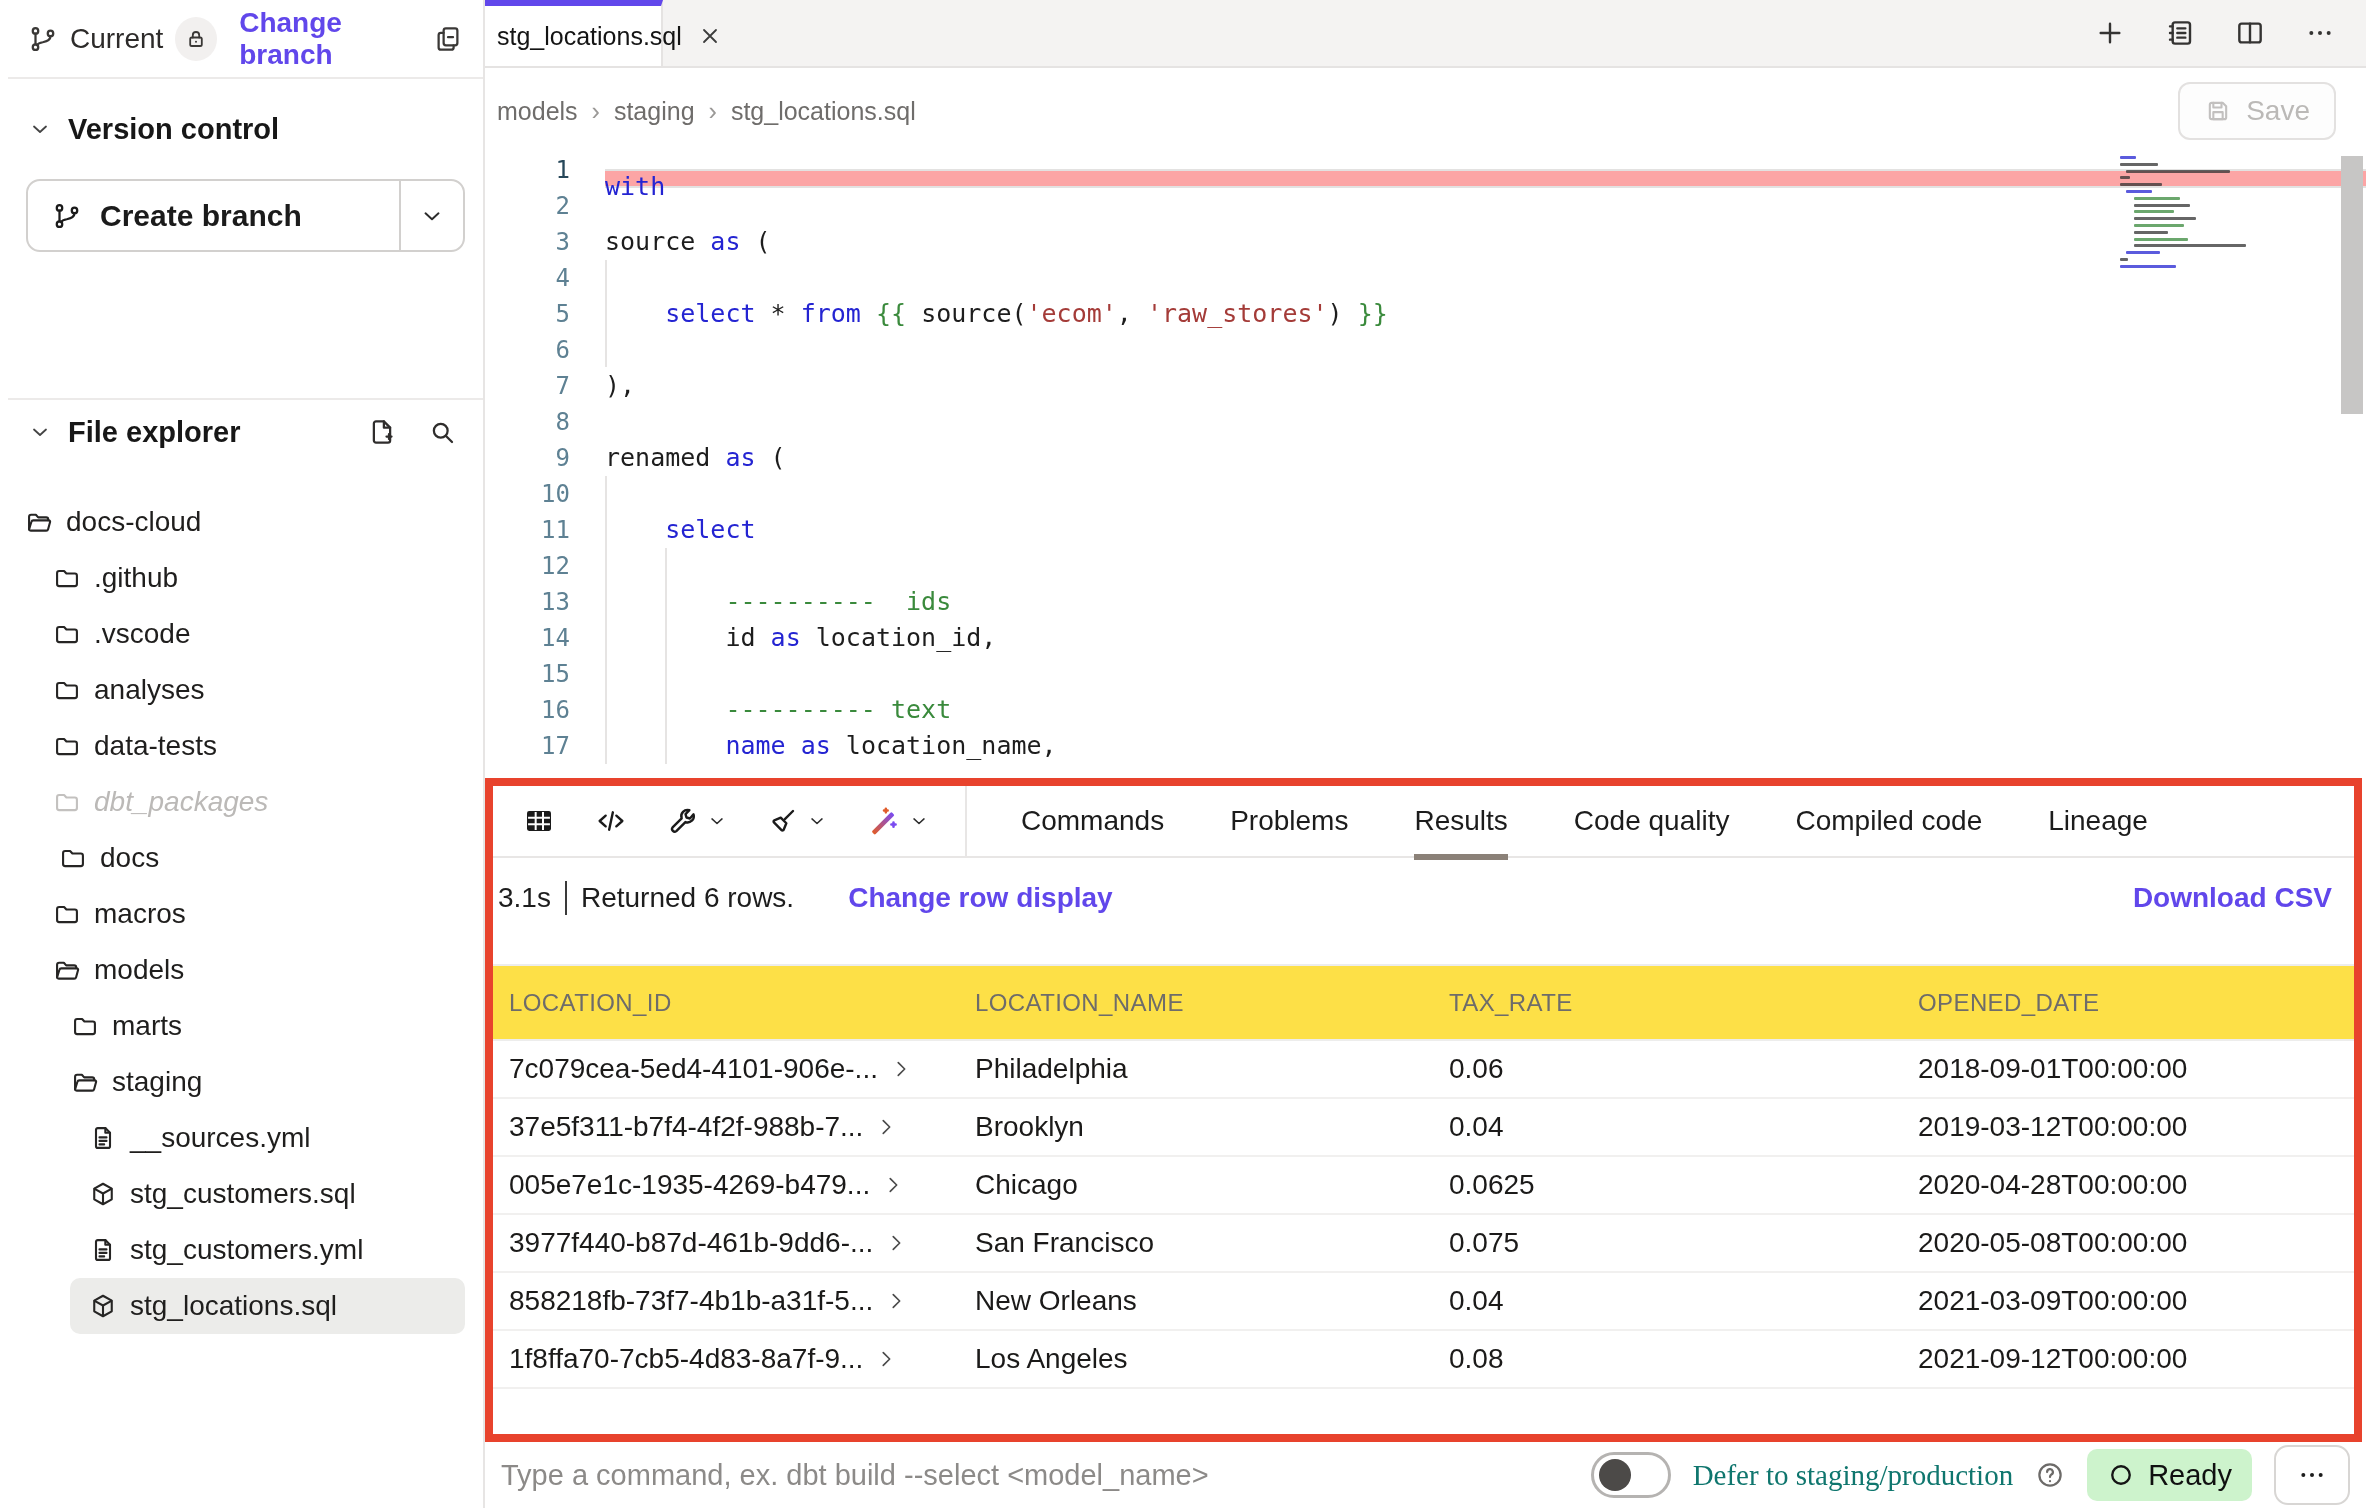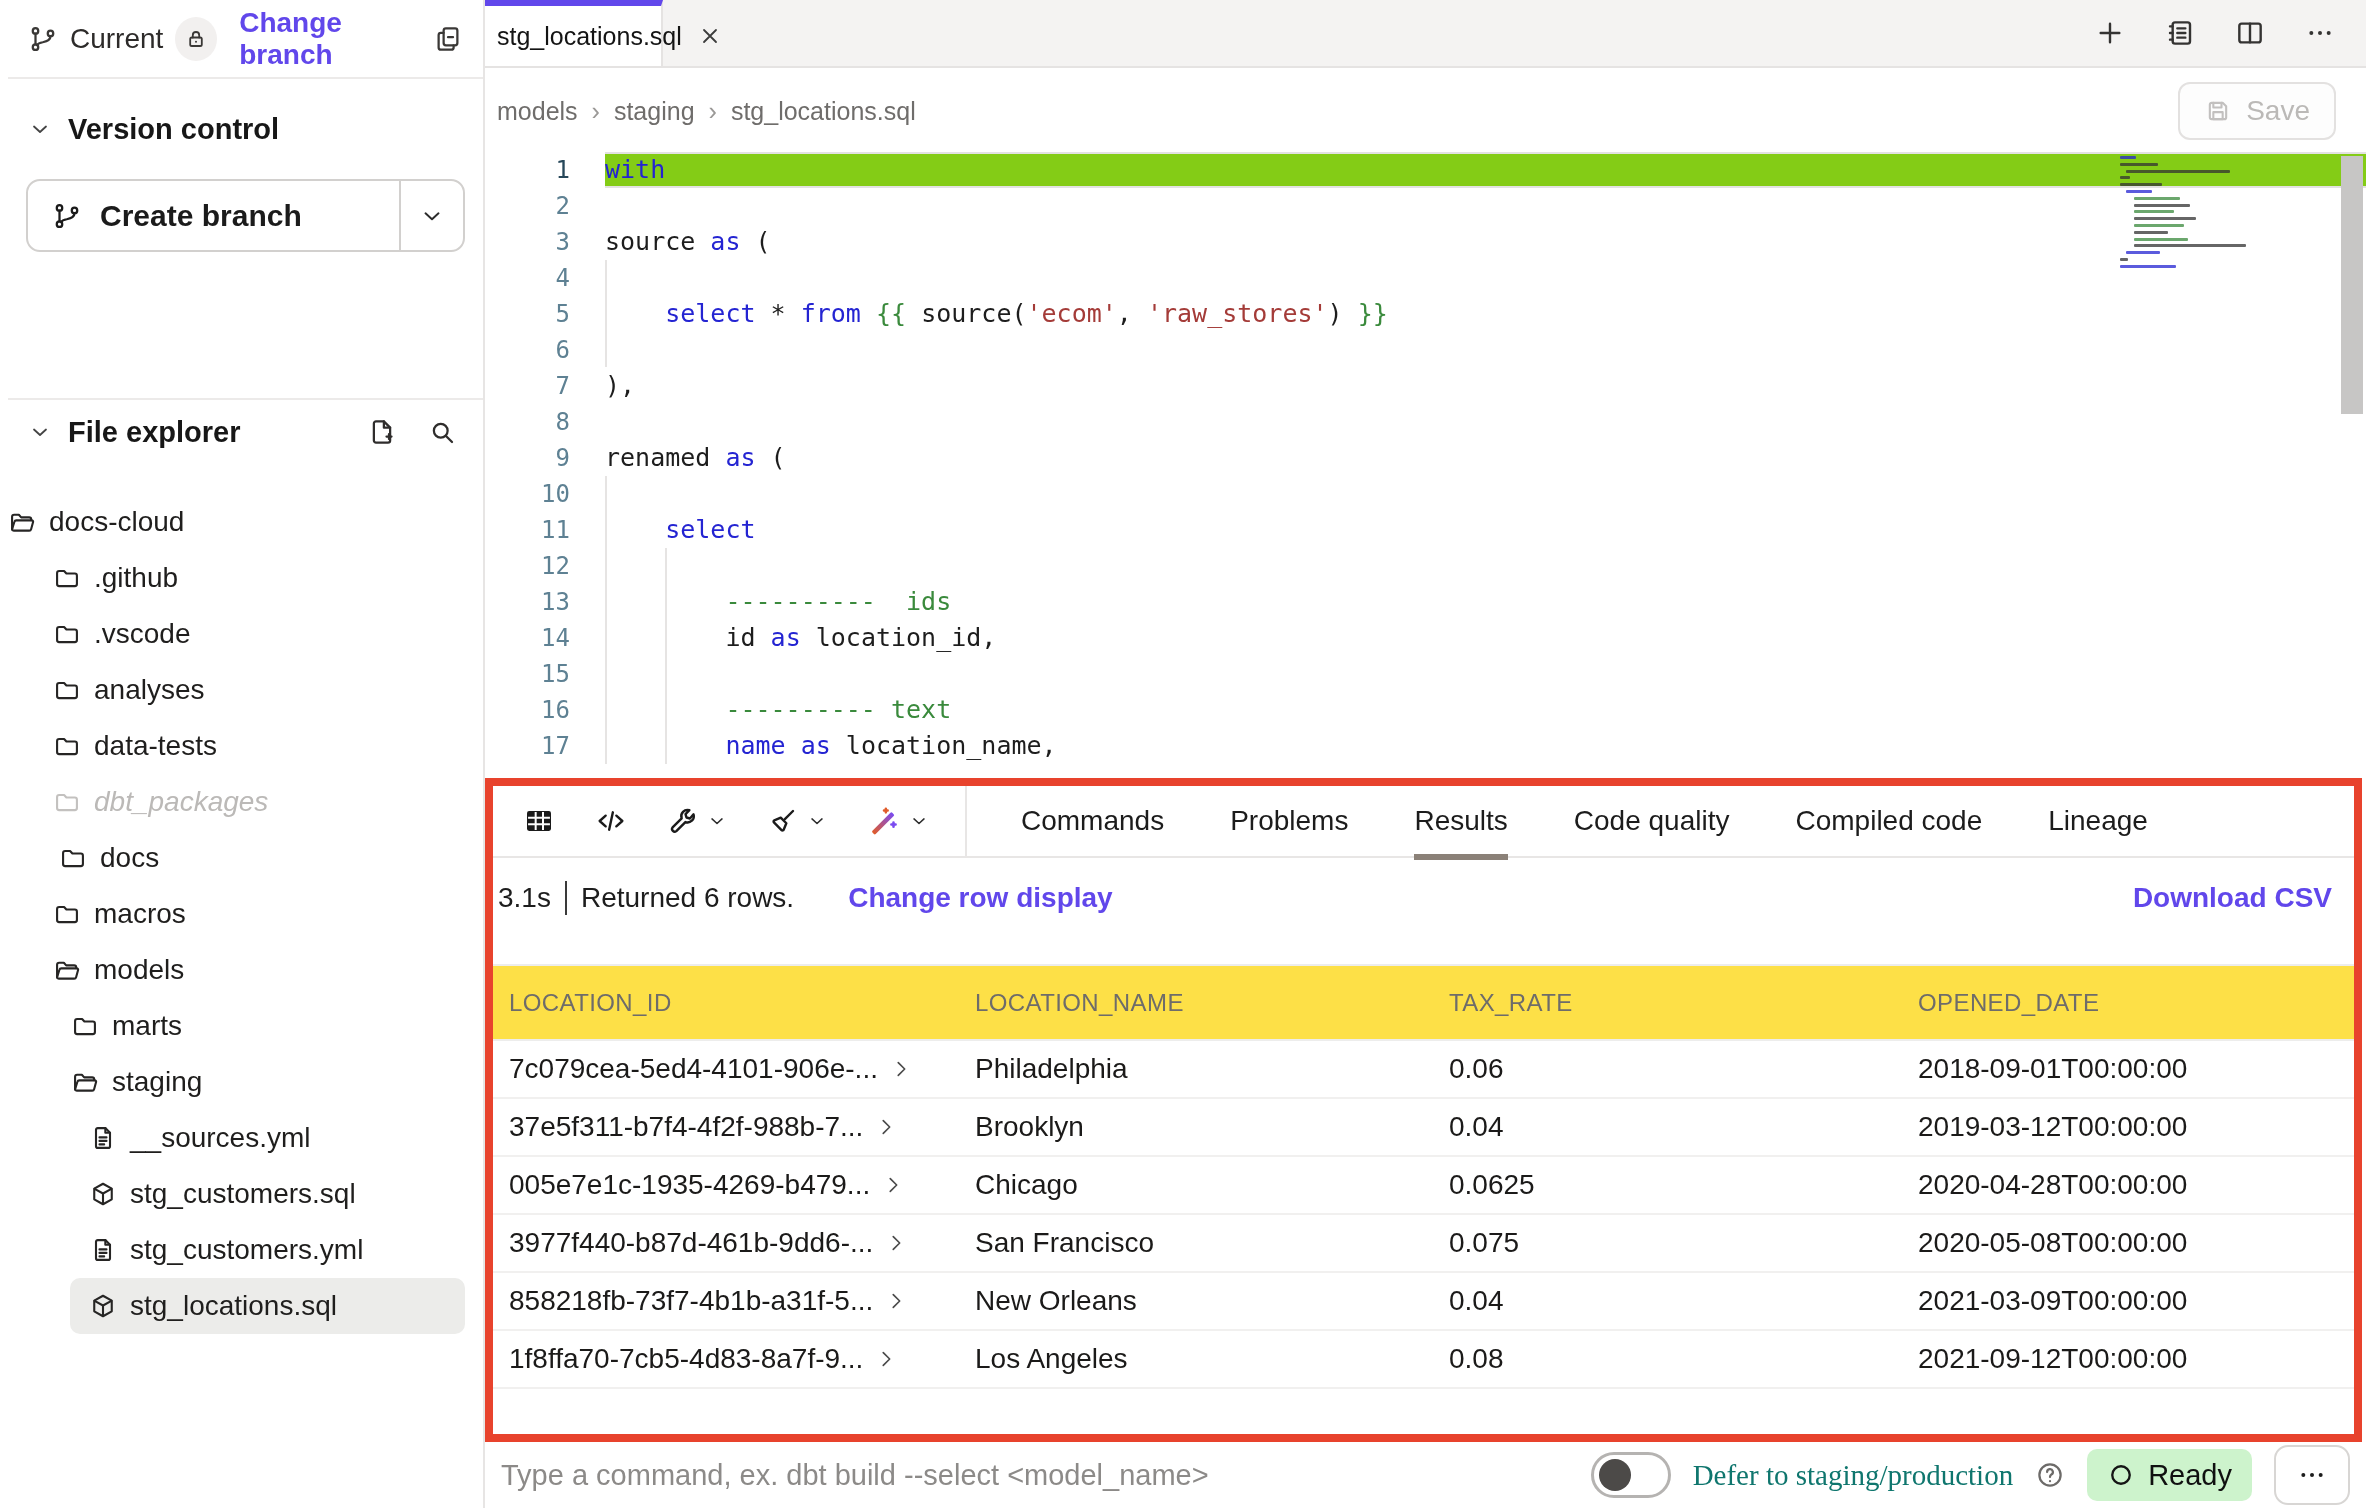--- a/index.html
+++ b/index.html
@@ -45,21 +45,21 @@
   .editor-head{position:absolute; left:0; right:0; top:70px; height:82px; display:flex; align-items:center; padding:0 18px;}
   .breadcrumb{display:flex; align-items:center; gap:14px; font-size:25px; color:#6f6d6b;}
   .breadcrumb .sep{color:#9b9997;}
   .save-btn{margin-left:auto; margin-right:12px; height:58px; padding:0 24px; border:2px solid #e3e1e0; border-radius:12px; background:#fdfdfd; display:flex; align-items:center; gap:14px; font-size:28px; color:#bbb9b7; cursor:default;}
 
   .editor{position:absolute; left:0; right:0; top:152px; height:626px; font-family:"DejaVu Sans Mono", monospace; background:#fff;}
   .cl{display:flex; height:36px;}
   .ln{width:91px; text-align:right; color:#5e8193; font-size:24px; line-height:36px; flex:none; user-select:none;}
   .lc{flex:1; margin-left:35px; font-size:25px; line-height:36px; white-space:pre; color:#1d1d1d;}
   .cl.cur .ln{color:#27485a;}
-  .cl.cur .lc{background:#84cc16; box-shadow:inset 0 2px 0 #e3e2e1, inset 0 -2px 0 #e3e2e1;}
+  .cl.cur .lc{background:#fca5a5; box-shadow:inset 0 2px 0 #e3e2e1, inset 0 -2px 0 #e3e2e1;margin-top:17px;}
   .tk-kw{color:#2424d2;} .tk-str{color:#a43b38;} .tk-cm{color:#3a8a3c;} .tk-jj{color:#3a8a3c;}
   .guide{position:absolute; width:2px; background:#e6e4e3;}
   .minimap{position:absolute; right:116px; top:4px; width:130px; height:120px;}
   .mm-line{position:absolute; height:3px; border-radius:1px;}
   .vscroll{position:absolute; right:3px; top:4px; width:22px; height:258px; background:#c7c6c5;}
 
   
   .red-panel{position:absolute; left:6px; right:4px; top:778px; height:664px; border:8px solid var(--red); background:#fff; z-index:2;}
   .panel-toolbar{height:72px; border-bottom:2px solid #e8e6e5; display:flex; align-items:stretch;}
   .pt-icons{display:flex; align-items:center; gap:0; padding-left:10px;}
@@ -176,21 +176,21 @@
           </span>
         <span class="icn" style="width: 30px; height: 30px; color: rgb(47, 45, 44);">
             <svg viewBox="0 0 24 24" fill="none" stroke="currentColor" stroke-width="1.8" stroke-linecap="round" stroke-linejoin="round">
               <circle cx="11" cy="11" r="5.5"></circle>
               <path d="M15.2 15.2L20 20"></path>
             </svg>
           </span>
       </span>
     </div>
     <div class="tree" id="tree">
-        <div class="trow" style="">
+        <div class="trow" style=" margin-left: 17px;">
           <span class="icn" style="width:28px;height:28px">
             <svg viewBox="0 0 24 24" fill="none" stroke="currentColor" stroke-width="1.8" stroke-linecap="round" stroke-linejoin="round">
               <path d="M3.5 18.2l2-6.4c.2-.7.9-1.2 1.6-1.2h13.3c.8 0 1.3.7 1.1 1.4l-1.7 6.2c-.2.7-.9 1.2-1.6 1.2H5.1c-.9 0-1.8-.5-1.6-1.2z"></path>
               <path d="M3.5 18V7.6c0-1 .8-1.8 1.8-1.8h4l2 2.2h6.8c1 0 1.8.8 1.8 1.8v.6"></path>
             </svg>
           </span>
           <span>docs-cloud</span>
         </div>
         <div class="trow" style="padding-left: 45px;">
           <span class="icn" style="width:28px;height:28px">

